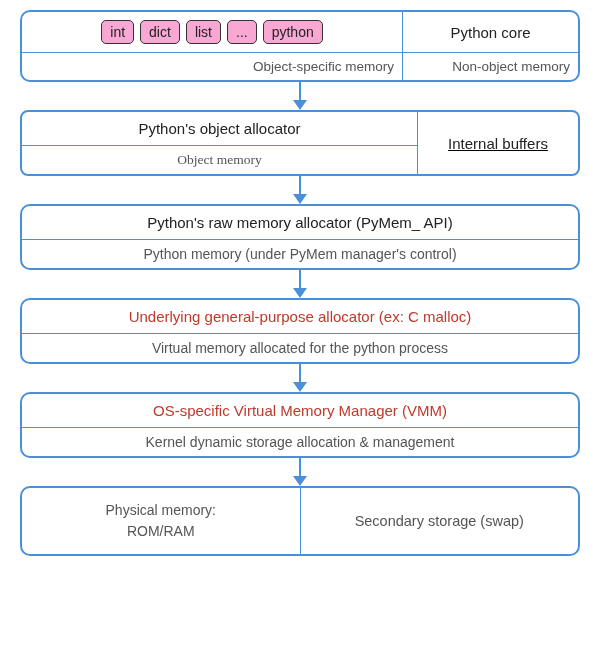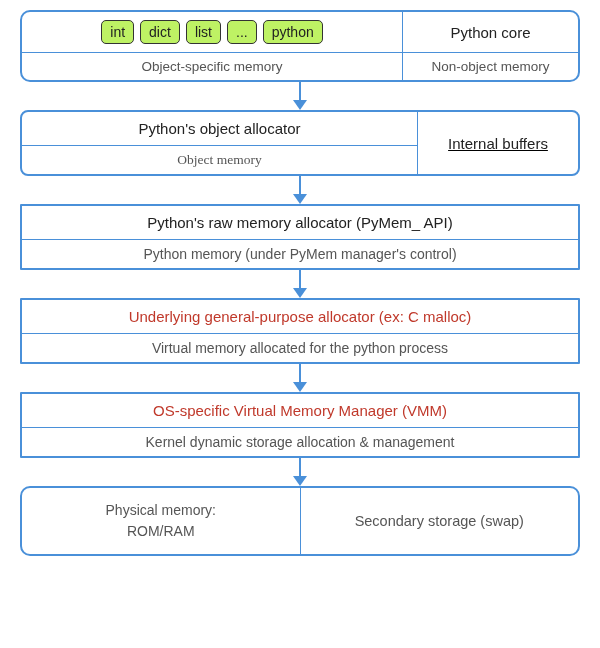--- a/index.html
+++ b/index.html
@@ -43,21 +43,21 @@
       height: 0;
       border-left: 7px solid transparent;
       border-right: 7px solid transparent;
       border-top: 10px solid #4a90d9;
       display: block;
     }
 
     
     .box {
       border: 2px solid #4a90d9;
-      border-radius: 1px;
+      border-radius: 10px;
       width: 100%;
       overflow: hidden;
     }
 
     .box-title {
       text-align: center;
       padding: 8px 12px;
       font-size: 15px;
       color: #222;
     }
@@ -108,25 +108,25 @@
       padding: 8px 8px;
       flex-wrap: nowrap;
     }
 
     .type-tag {
       border: 1.5px solid #333;
       border-radius: 5px;
       padding: 3px 8px;
       font-size: 14px;
       color: #222;
-      background: #bef264;
+      background: #f9a8d4;
     }
 
     .split-subtitle {
-      text-align: center;
+      text-align: right;
       padding: 6px 8px;
       font-size: 13.5px;
       color: #555;
       border-top: 1.5px solid #4a90d9;
     }
 
     .split-right-title {
       text-align: center;
       padding: 10px 8px;
       font-size: 15px;

